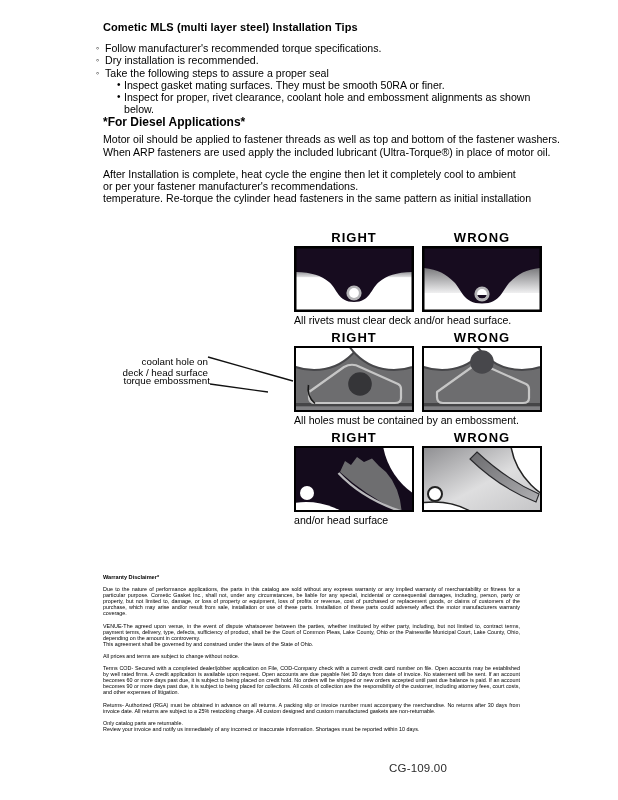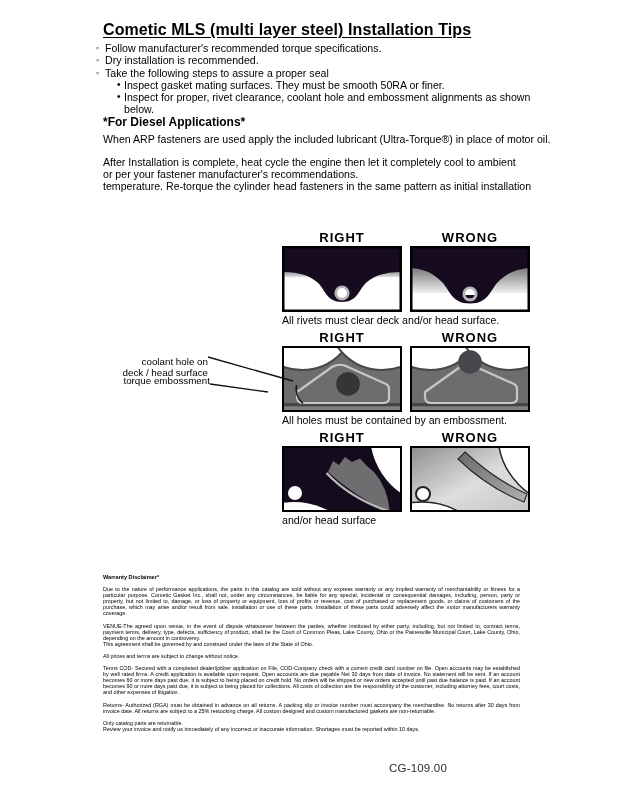--- a/index.html
+++ b/index.html
@@ -9,41 +9,40 @@
     font-family:"Liberation Sans", sans-serif;
     color:#000;
     position:relative;
     overflow:hidden;
   }
   .abs{position:absolute;}
 
   
   .page-title{
     left:103px;top:21px;
-    font-size:16px;font-weight:bold;
-    text-decoration:underline;
+    font-size:11px;font-weight:bold;
     text-underline-offset:2px;
     letter-spacing:.1px;
   }
 
   
   .tips{left:96px;top:42px;width:440px;font-size:10.6px;line-height:12.3px;}
   .bullet{display:flex;}
   .b-mark{width:9px;flex:0 0 9px;font-size:9px;line-height:12.3px;}
   .sub{margin-left:21px;}
   .s-mark{width:7px;flex:0 0 7px;font-size:10px;line-height:12.3px;}
 
   
   .diesel{left:103px;top:116px;width:440px;font-size:10.6px;line-height:12.3px;}
   .diesel-h{font-size:12px;font-weight:bold;margin-bottom:5px;}
   .para{margin-bottom:10px;}
   .para div{white-space:nowrap;}
 
   
-  .diag-row{position:absolute;left:238px;width:248px;padding-left:44px;}
+  .diag-row{position:absolute;left:250px;width:248px;padding-left:44px;}
   .row1{top:231px;} .row2{top:331px;} .row3{top:431px;}
   .dlabels{display:flex;gap:8px;height:14px;}
   .dlabels span{width:120px;text-align:center;font-size:13px;font-weight:600;letter-spacing:1px;line-height:14px;}
   .dboxes{display:flex;gap:8px;margin-top:1px;}
   .dboxes svg{display:block;width:120px;height:66px;}
   .dcaption{margin-top:3px;font-size:10.6px;line-height:11.5px;}
 
   
   .callout{position:absolute;text-align:right;font-size:9.8px;line-height:10.8px;}
   .callout1{left:96px;top:357px;width:112px;}
@@ -108,20 +107,21 @@
     </div>
   <div class="bullet sub">
       <span class="s-mark">•</span>
       <span>Inspect for proper, rivet clearance, coolant hole and embossment alignments as shown below.</span>
     </div>
 </div>
 
 <div class="abs diesel">
   <div class="diesel-h">*For Diesel Applications*</div>
   <div class="para">
+    <div>Motor oil should be applied to fastener threads as well as top and bottom of the fastener washers.</div>
     <div>When ARP fasteners are used apply the included lubricant (Ultra-Torque®) in place of motor oil.</div>
   </div>
   <div class="para">
     <div>After Installation is complete, heat cycle the engine then let it completely cool to ambient</div>
     <div>or per your fastener manufacturer's recommendations.</div>
     <div>temperature. Re-torque the cylinder head fasteners in the same pattern as initial installation</div>
   </div>
 </div>
 
 <div class="diag-row row1">

